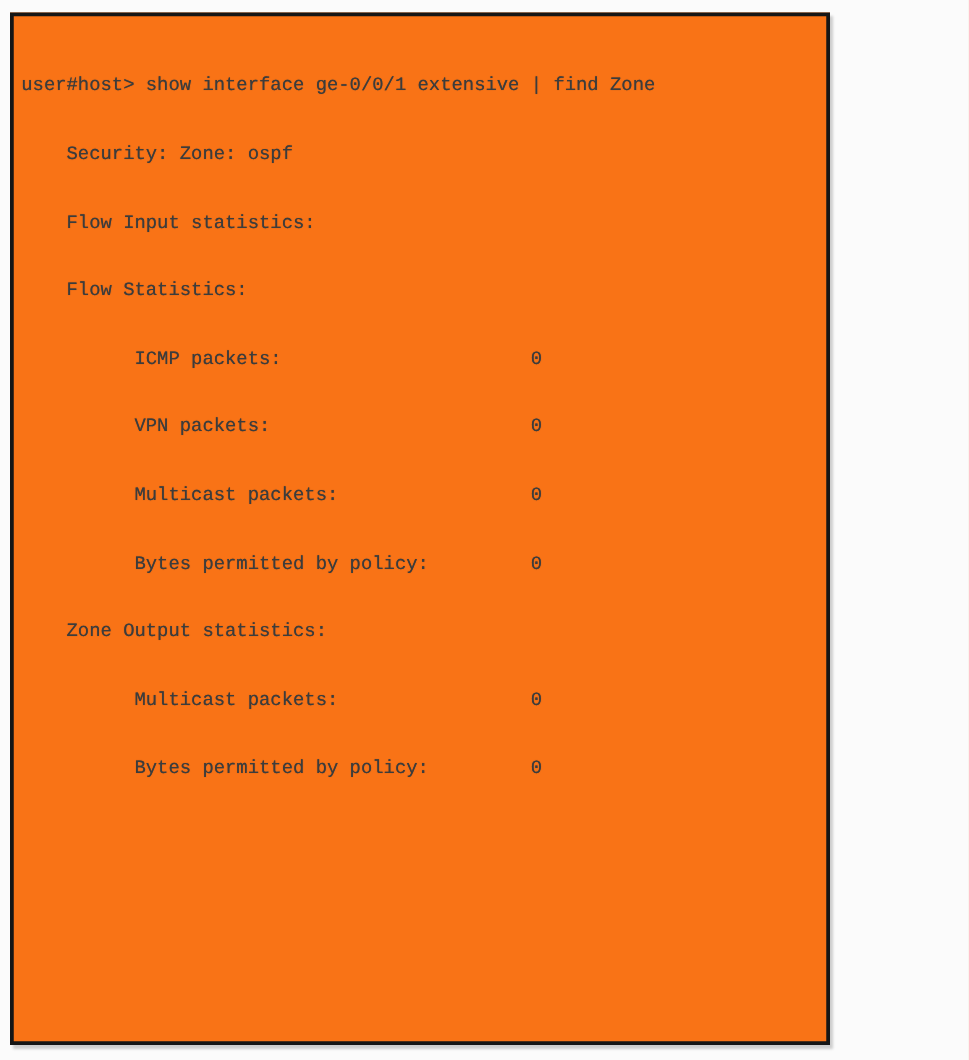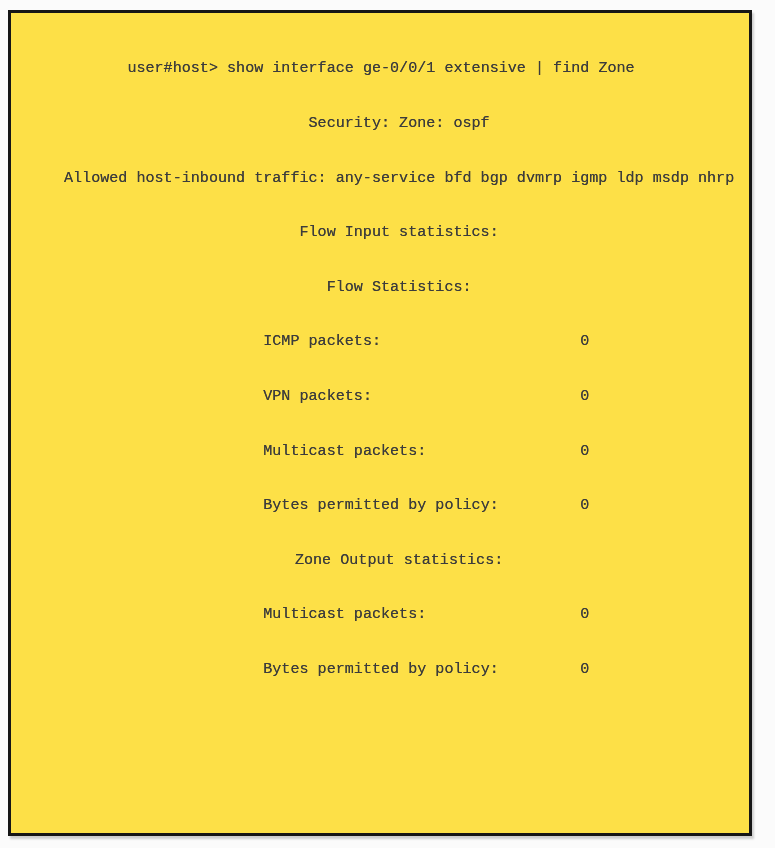--- a/index.html
+++ b/index.html
@@ -12,27 +12,26 @@
   }
   .page {
     position: relative;
     width: 775px;
     height: 848px;
   }
   .terminal-frame {
     position: absolute;
     left: 8px;
     top: 10px;
-    width: 744px;
+    width: 656px;
     height: 826px;
     box-sizing: border-box;
     border: 3px solid #161616;
-    background: #fde047;
+    background: #f97316;
     box-shadow: 2px 3px 2px rgba(0,0,0,0.18);
-    text-align: center;
   }
   .terminal-body {
     padding: 10px 4px 0 6px;
     font-family: "Liberation Mono", "DejaVu Sans Mono", monospace;
     font-size: 15.1px;
     line-height: 18.2px;
     color: #3c3c3c;
     white-space: pre;
     text-shadow: 0 0 0.6px rgba(60,60,60,0.85);
   }
@@ -42,21 +41,20 @@
   }
 </style>
 </head>
 <body>
 
 <div class="page">
   <div class="terminal-frame">
     <div class="terminal-body">
       <div class="tl">user#host&gt; show interface ge-0/0/1 extensive | find Zone</div>
       <div class="tl">    Security: Zone: ospf</div>
-      <div class="tl">    Allowed host-inbound traffic: any-service bfd bgp dvmrp igmp ldp msdp nhrp</div>
       <div class="tl">    Flow Input statistics:</div>
       <div class="tl">    Flow Statistics:</div>
       <div class="tl">          ICMP packets:                      0</div>
       <div class="tl">          VPN packets:                       0</div>
       <div class="tl">          Multicast packets:                 0</div>
       <div class="tl">          Bytes permitted by policy:         0</div>
       <div class="tl">    Zone Output statistics:</div>
       <div class="tl">          Multicast packets:                 0</div>
       <div class="tl">          Bytes permitted by policy:         0</div>
       

